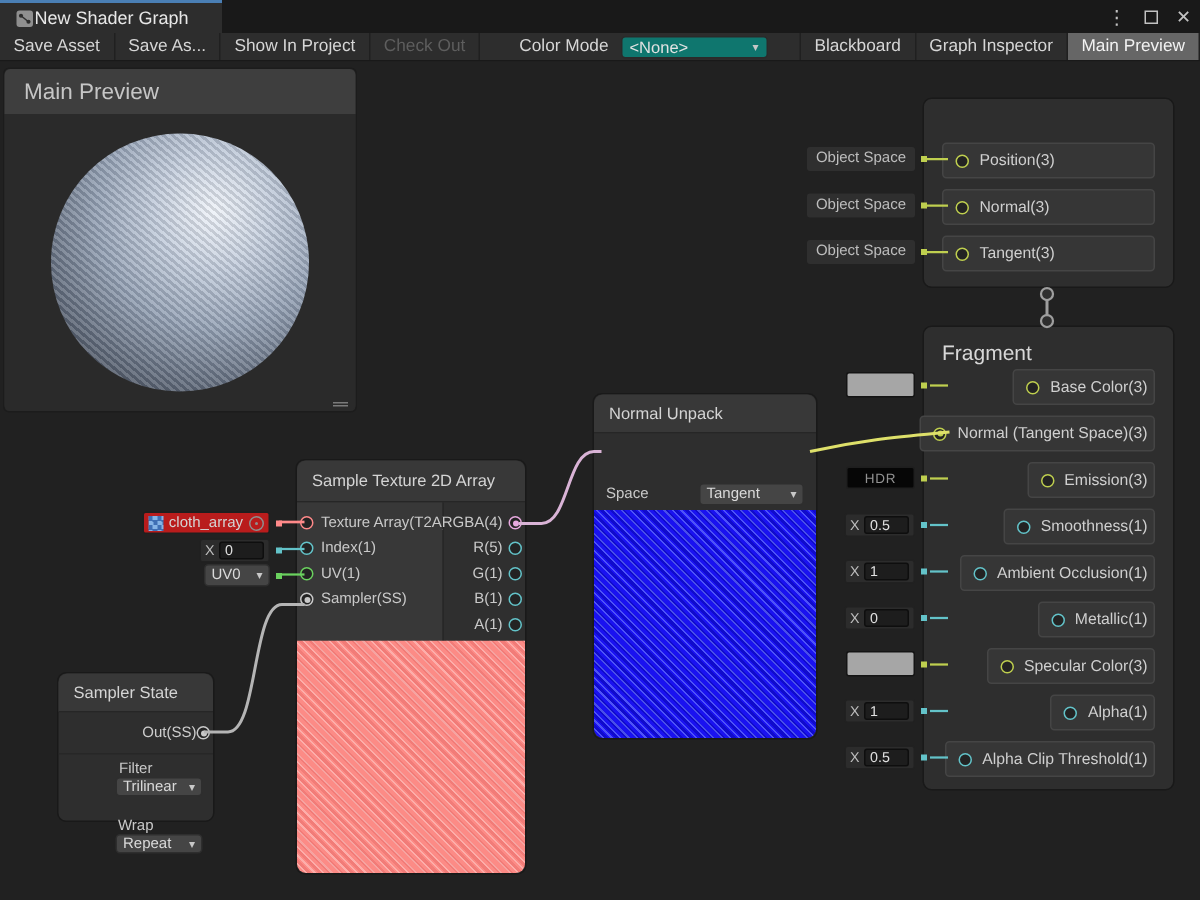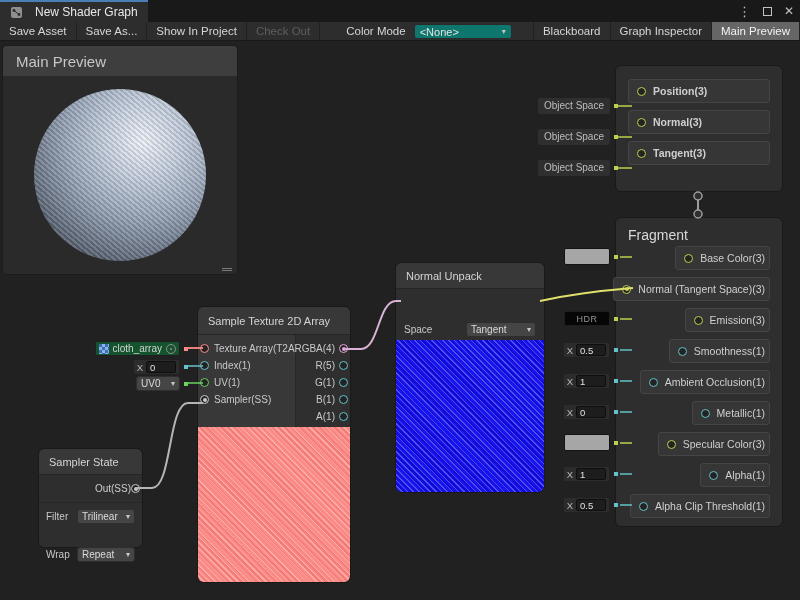--- a/index.html
+++ b/index.html
@@ -2,21 +2,21 @@
 <html><head>
 <meta charset="utf-8">
 <style>
   * { margin:0; padding:0; box-sizing:border-box; font-family:"Liberation Sans", sans-serif; }
   html,body { width:800px; height:600px; overflow:hidden; background:#212121; }
   .app { position:relative; width:800px; height:600px; }
 
   
   .titlebar { position:absolute; left:0; top:0; width:800px; height:22px; background:#191919; }
   .tab { position:absolute; left:0; top:0; height:22px; width:148px; background:#2d2d2d;
-         border-top:2px solid #4a7fb5; display:flex; align-items:center; gap:12px; padding:0 10px; }
+         border-top:2px solid #4a7fb5; display:flex; align-items:center; gap:0; padding:0 10px; }
   .tab-label { font-size:12px; color:#e8e8e8; white-space:nowrap; }
   .win-controls { position:absolute; right:6px; top:0; height:22px; display:flex; align-items:center; gap:12px; color:#c2c2c2; }
   .kebab { font-size:13px; line-height:1; cursor:default; }
   .maxbox { width:9px; height:9px; border:1.5px solid #c2c2c2; display:inline-block; }
   .closex { font-size:12px; line-height:1; }
 
   
   .toolbar { position:absolute; left:0; top:22px; width:800px; height:19px; background:#2d2d2d;
              border-bottom:1px solid #191919; display:flex; align-items:stretch; }
   .tb-btn { font-size:11.5px; color:#d6d6d6; padding:0 9px; display:flex; align-items:center;
@@ -65,21 +65,21 @@
   .dot { width:4px; height:4px; flex:none; }
   .dot.v3 { background:#bfcf4f; } .dot.v1 { background:#63c3c9; } .dot.v2 { background:#6bd25f; } .dot.tex { background:#ff8a8a; }
   .osbadge { background:#2f2f2f; border-radius:2px; height:16px; line-height:16px; padding:0 6px; font-size:10px; color:#bdbdbd; white-space:nowrap; }
   .swatch { width:46px; height:17px; background:#a6a6a6; border:1px solid #141414; border-radius:2px; }
   .hdrbox { width:46px; height:15px; background:#060606; border:1px solid #1e1e1e; border-radius:2px; color:#939393;
             font-size:9px; display:flex; align-items:center; justify-content:center; letter-spacing:.5px; }
   .numw { display:flex; align-items:center; gap:3px; background:#2c2c2c; border:1px solid #212121; border-radius:2px; padding:1px 3px; }
   .numw .x { font-size:9.5px; color:#bdbdbd; }
   .numw .nv { background:#1d1d1d; border:1px solid #0e0e0e; border-radius:2px; width:30px; height:12px;
               font-size:9.5px; color:#e0e0e0; padding:0 3px; line-height:11px; }
-  .objfield { display:flex; align-items:center; gap:4px; background:#14532d; border:1px solid #1f1f1f; border-radius:2px;
+  .objfield { display:flex; align-items:center; gap:4px; background:#b91c1c; border:1px solid #1f1f1f; border-radius:2px;
               height:15px; padding:0 3px; }
   .objfield .oname { font-size:10px; color:#d4d4d4; white-space:nowrap; }
   .texicon { width:10px; height:10px; flex:none;
              background:conic-gradient(#86b4e6 25%, #3f6fb4 0 50%, #86b4e6 0 75%, #3f6fb4 0); background-size:6px 6px; }
   .picker { width:10px; height:10px; border:1px solid #8f8f8f; border-radius:50%; position:relative; flex:none; }
   .picker::after { content:""; position:absolute; left:3px; top:3px; width:2px; height:2px; border-radius:50%; background:#8f8f8f; }
   .dd { background:#454545; border:1px solid #2e2e2e; border-radius:3px; font-size:10px; color:#dadada;
         display:flex; align-items:center; justify-content:space-between; padding:0 4px; height:15px; }
   .dd .arr { font-size:8px; color:#c8c8c8; margin-left:4px; }
 
@@ -112,21 +112,21 @@
   .nup-out .port { margin-left:0; }
   .nup-space { position:absolute; left:0; top:53px; width:148px; height:26px; display:flex; align-items:center; padding:0 8px; }
   .nup-space .lbl { font-size:10px; color:#c9c9c9; }
   .nup-space .dd { margin-left:auto; width:70px; }
 
   
   .sam-outrow { position:absolute; left:0; top:26px; width:103px; height:28px; display:flex; align-items:center;
                 justify-content:flex-end; gap:0; padding-right:2px; border-bottom:1px solid #272727; }
   .sam-outrow .lbl { font-size:10px; color:#cdcdcd; }
   .sam-outrow .port { margin-left:0; }
-  .sam-row { position:absolute; left:0; width:103px; height:18px; display:flex; align-items:center; padding:0 7px; }
+  .sam-row { position:absolute; left:0; width:103px; height:18px; display:flex; align-items:center; padding:0 7px;flex-direction:column; }
   .sam-row .lbl { font-size:10px; color:#c9c9c9; }
   .sam-row .dd { margin-left:auto; width:58px; }
 
   .wires { position:absolute; left:0; top:0; z-index:5; pointer-events:none; }
 </style>
 </head>
 <body>
 
 <div class="app">
 
@@ -170,21 +170,21 @@
       <div class="preview-header">
         <span>Main Preview</span>
       </div>
       <div class="preview-body">
         <div class="sphere"></div>
         <span class="rhandle"></span>
       </div>
     </div>
 
     <div class="node" style="left:615px; top:24px; width:168px; height:127px;">
-      <div class="rows" style="top:13px;font-weight:bold;">
+      <div class="rows" style="top:29px;">
         <div class="block-row">
           <span class="port v3"></span>
           <span class="lbl">Position(3)</span>
         </div>
         <div class="block-row">
           <span class="port v3"></span>
           <span class="lbl">Normal(3)</span>
         </div>
         <div class="block-row">
           <span class="port v3"></span>

